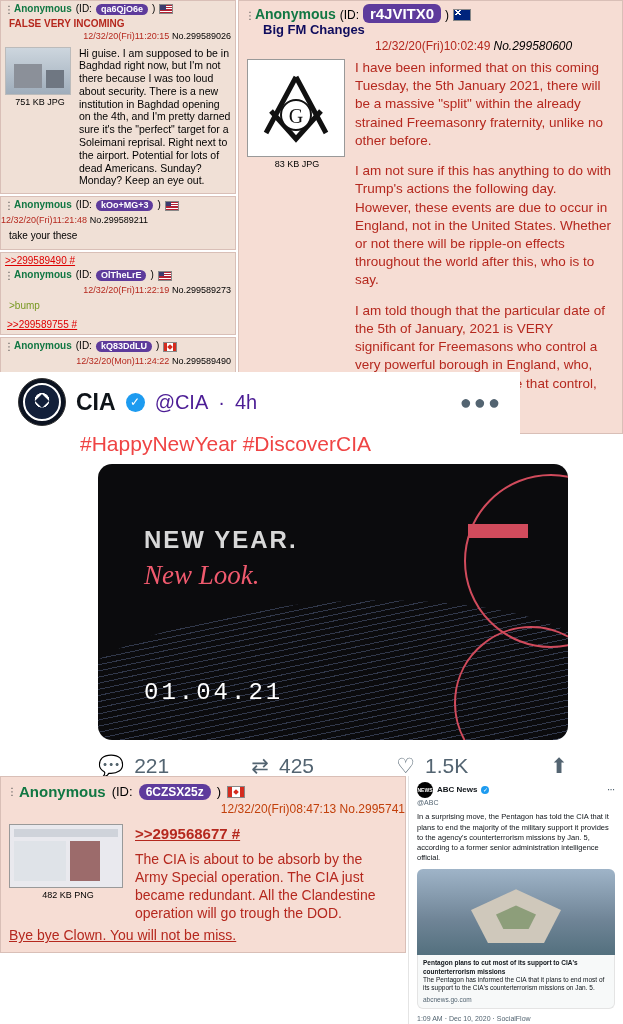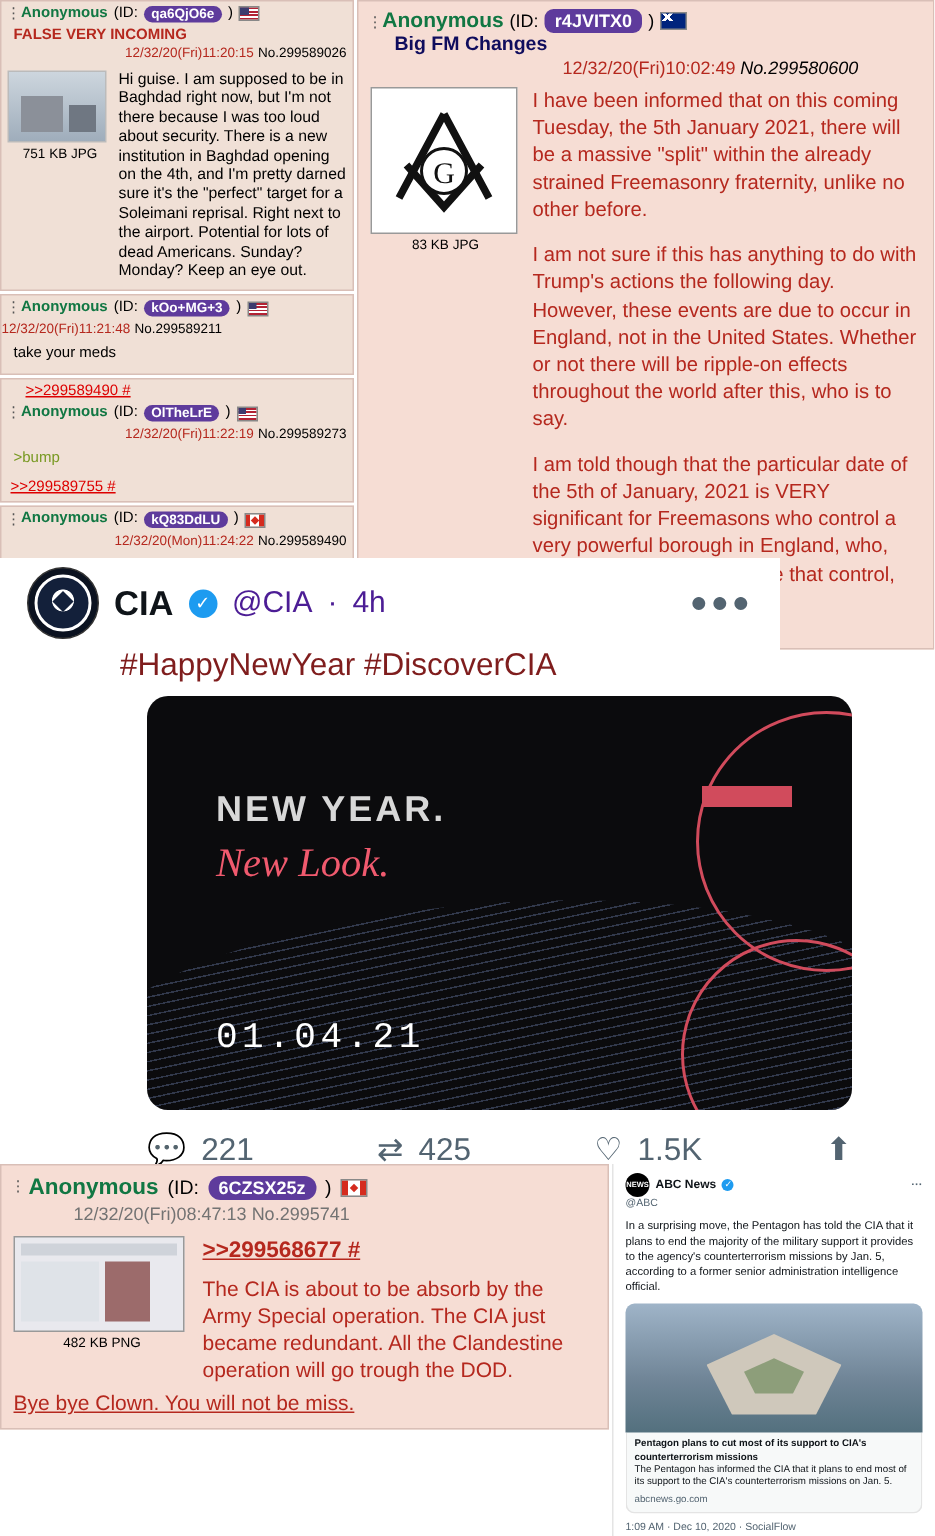--- a/index.html
+++ b/index.html
@@ -257,21 +257,21 @@
     color: #4c1d95;
   }
   .tw-more {
     margin-left: auto;
     color: #536471;
     font-size: 20px;
     letter-spacing: 2px;
     font-weight: bold;
   }
   .tw-tags {
-    color: #7f1d1d;
+    color: #ef4444;
     font-size: 21px;
     margin: 6px 0 8px 62px;
   }
   .tw-card {
     margin-left: 80px;
     width: 470px;
     height: 276px;
     border-radius: 14px;
     background: #0b0b0d;
     position: relative;
@@ -348,24 +348,25 @@
   .bl-head {
     display: flex;
     align-items: center;
     gap: 6px;
     padding: 6px 6px 0 6px;
     font-size: 15px;
   }
   .bl-head .poster { font-size: 15px; }
   .bl-head .idtag { font-size: 12px; border-radius: 8px; padding: 1px 7px; }
   .bl-meta {
-    color: #737373;
+    color: #c2410c;
     font-size: 12px;
-    padding-left: 48px;
+    padding-left: 104px;
     margin-top: 2px;
+    text-align: right;
   }
   .bl-body { display: flex; gap: 8px; padding: 8px 8px 4px 8px; }
   .bl-thumb { width: 118px; flex: none; }
   .bl-img {
     width: 112px; height: 62px;
     border: 1px solid #999;
     background: #e9e9ee;
     display: block;
   }
   .bl-text {
@@ -511,41 +512,41 @@
         <span class="poster">Anonymous</span>
         <span>(ID:</span>
         <span class="idtag">kOo+MG+3</span>
         <span>)</span>
         <span class="flag flag-us"></span>
       </div>
       <div style="padding-right:4px;">
         <span class="timestamp">12/32/20(Fri)11:21:48</span>
         <span class="postno">No.299589211</span>
       </div>
-      <div class="body-text">take your meds</div>
+      <div class="body-text">take your these</div>
     </div>
 
     <div class="post post-l">
-      <div style="padding:2px 4px 0 16px;">
+      <div style="padding:2px 4px 0 4px;">
         <a class="quotelink">&gt;&gt;299589490 #</a>
       </div>
       <div class="post-head">
         <span class="dots">⋮</span>
         <span class="poster">Anonymous</span>
         <span>(ID:</span>
         <span class="idtag">OlTheLrE</span>
         <span>)</span>
         <span class="flag flag-us"></span>
       </div>
       <div style="text-align:right;padding-right:4px;">
         <span class="timestamp">12/32/20(Fri)11:22:19</span>
         <span class="postno">No.299589273</span>
       </div>
       <div class="body-text greentext">&gt;bump</div>
-      <div style="padding:0 4px 3px 6px;">
+      <div style="padding:0 4px 3px 6px;text-decoration:underline;">
         <a class="quotelink">&gt;&gt;299589755 #</a>
       </div>
     </div>
 
     <div class="post post-l">
       <div class="post-head">
         <span class="dots">⋮</span>
         <span class="poster">Anonymous</span>
         <span>(ID:</span>
         <span class="idtag">kQ83DdLU</span>
@@ -563,21 +564,21 @@
       </div>
     </div>
   </div>
 
   <div class="right-post">
     <div class="rp-head">
       <div class="rp-name">
         <span class="dots" style="display:inline-block;">⋮</span>
         <span class="poster">Anonymous</span>
         <span style="font-size:12px;">(ID:</span>
-        <span class="idtag" style="font-size:12px;padding:1px 7px;">r4JVITX0</span>
+        <span class="idtag" style="font-size:15px;padding:1px 7px;">r4JVITX0</span>
         <span style="font-size:12px;">)</span>
         <span class="flag flag-au" style="width:18px;height:12px;"></span>
       </div>
       <div class="rp-sub">Big FM Changes</div>
       <div class="rp-meta">
         <span class="timestamp" style="font-size:12px;">12/32/20(Fri)10:02:49</span>
         <span class="postno" style="font-size:12px;font-style:italic;">No.299580600</span>
       </div>
     </div>
     <div class="rp-body">

